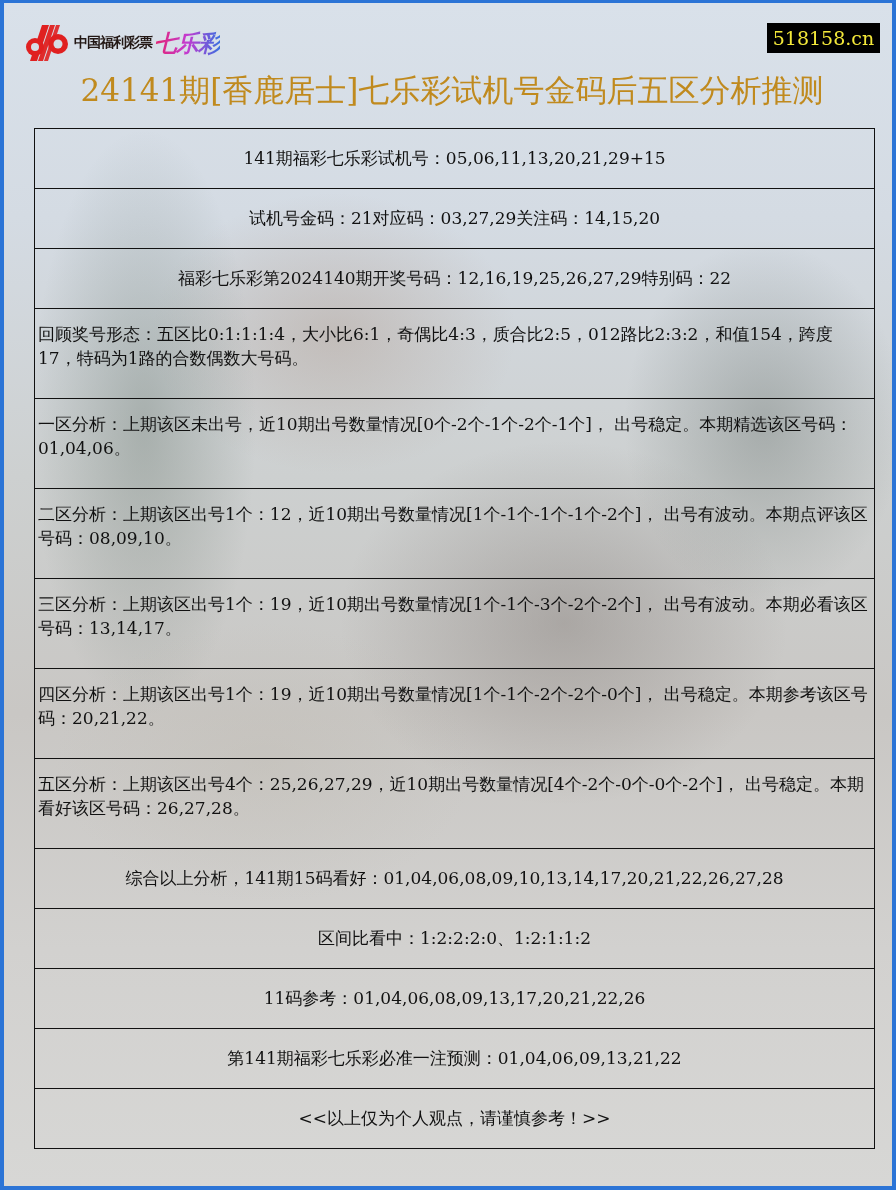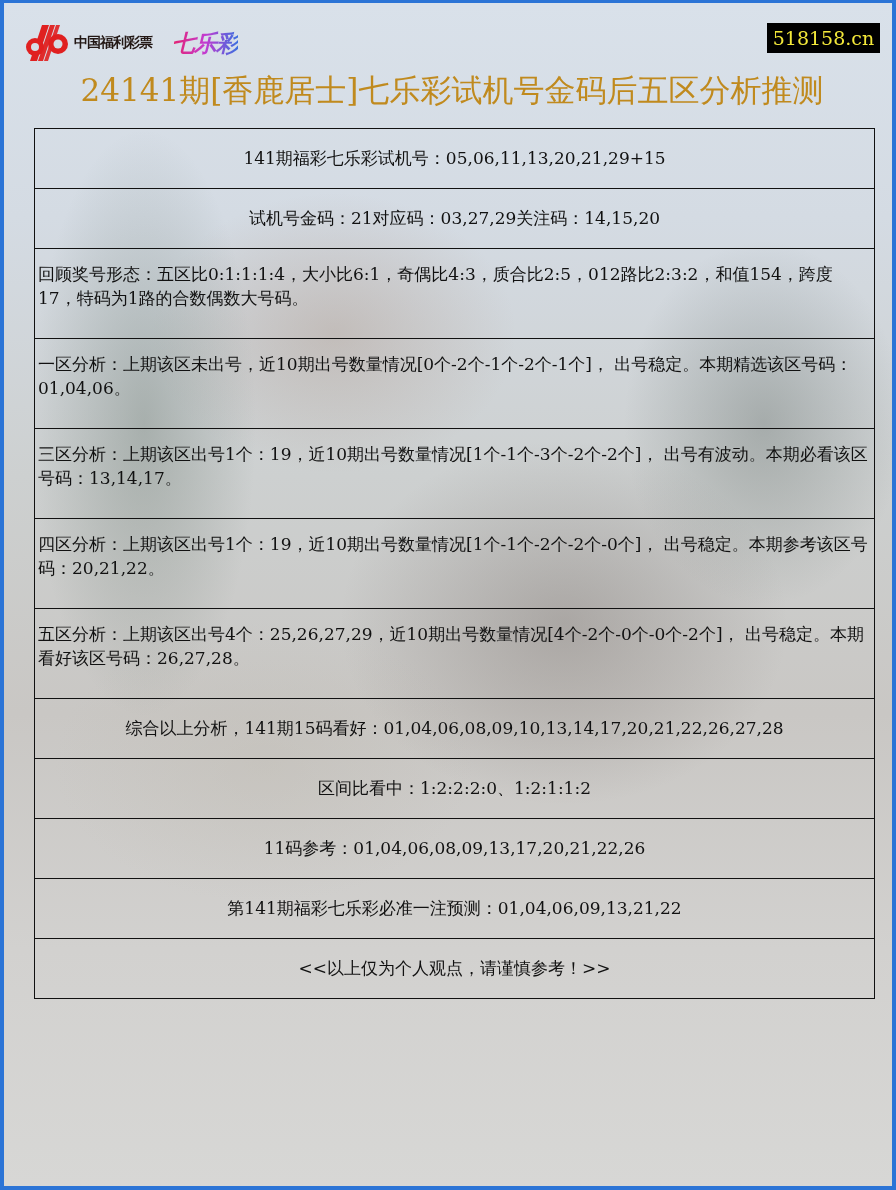--- a/index.html
+++ b/index.html
@@ -48,21 +48,21 @@
       font-size: 14px;
       color: #231815;
       margin-left: 2px;
       letter-spacing: -1px;
     }
     .logo-qlc {
       font-family: "DejaVu Sans", "Liberation Sans", sans-serif;
       font-weight: bold;
       font-style: italic;
       font-size: 23px;
-      margin-left: 20px;
+      margin-left: 2px;
       background: linear-gradient(90deg, #e4226f 0%, #c43bd0 50%, #3a6fe0 100%);
       -webkit-background-clip: text;
       background-clip: text;
       color: transparent;
       letter-spacing: -1px;
     }
     .site-badge {
       position: absolute;
       left: 763px; top: 20px;
       width: 113px; height: 30px;
@@ -140,25 +140,31 @@
 
   <div class="page-title">24141期[香鹿居士]七乐彩试机号金码后五区分析推测</div>
 
   <div class="table">
     <div class="row center">
         <span>141期福彩七乐彩试机号：05,06,11,13,20,21,29+15</span>
       </div>
     <div class="row center">
         <span>试机号金码：21对应码：03,27,29关注码：14,15,20</span>
       </div>
+    <div class="row center">
+        <span>福彩七乐彩第2024140期开奖号码：12,16,19,25,26,27,29特别码：22</span>
+      </div>
     <div class="row para">
         <span>回顾奖号形态：五区比0:1:1:1:4，大小比6:1，奇偶比4:3，质合比2:5，012路比2:3:2，和值154，跨度17，特码为1路的合数偶数大号码。</span>
       </div>
     <div class="row para">
         <span>一区分析：上期该区未出号，近10期出号数量情况[0个-2个-1个-2个-1个]， 出号稳定。本期精选该区号码：01,04,06。</span>
+      </div>
+    <div class="row para">
+        <span>二区分析：上期该区出号1个：12，近10期出号数量情况[1个-1个-1个-1个-2个]， 出号有波动。本期点评该区号码：08,09,10。</span>
       </div>
     <div class="row para">
         <span>三区分析：上期该区出号1个：19，近10期出号数量情况[1个-1个-3个-2个-2个]， 出号有波动。本期必看该区号码：13,14,17。</span>
       </div>
     <div class="row para">
         <span>四区分析：上期该区出号1个：19，近10期出号数量情况[1个-1个-2个-2个-0个]， 出号稳定。本期参考该区号码：20,21,22。</span>
       </div>
     <div class="row para">
         <span>五区分析：上期该区出号4个：25,26,27,29，近10期出号数量情况[4个-2个-0个-0个-2个]， 出号稳定。本期看好该区号码：26,27,28。</span>
       </div>

